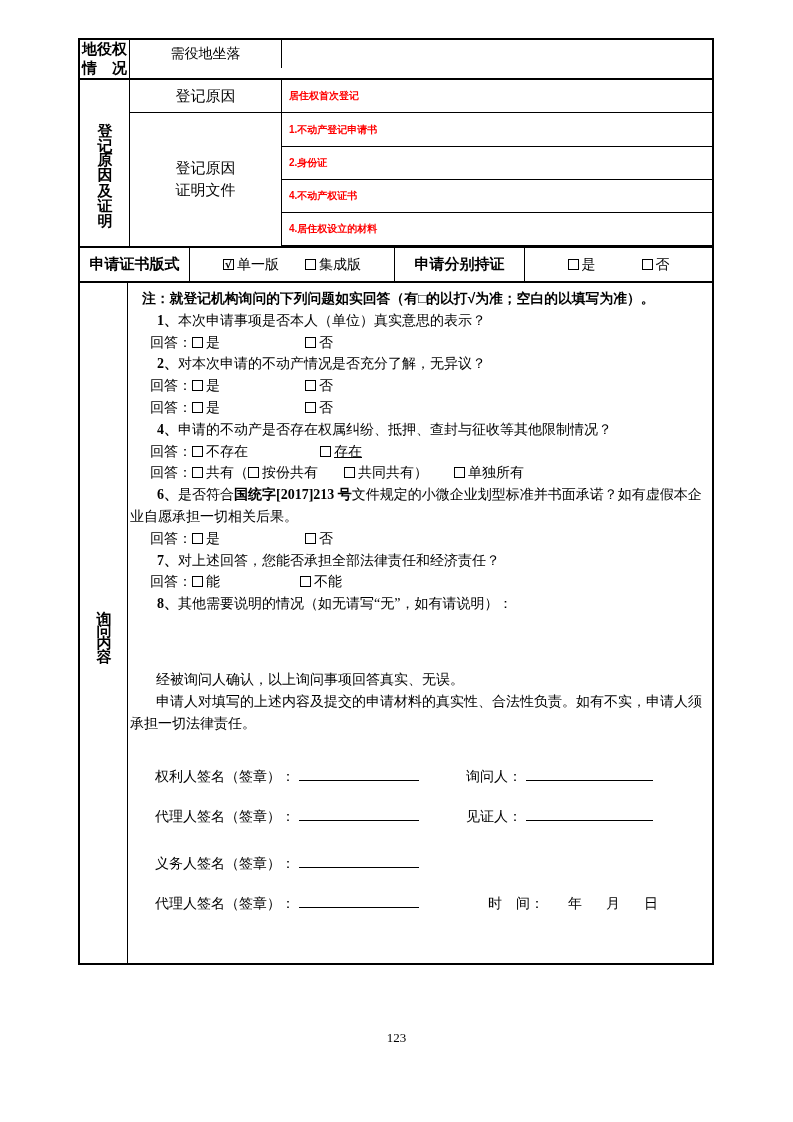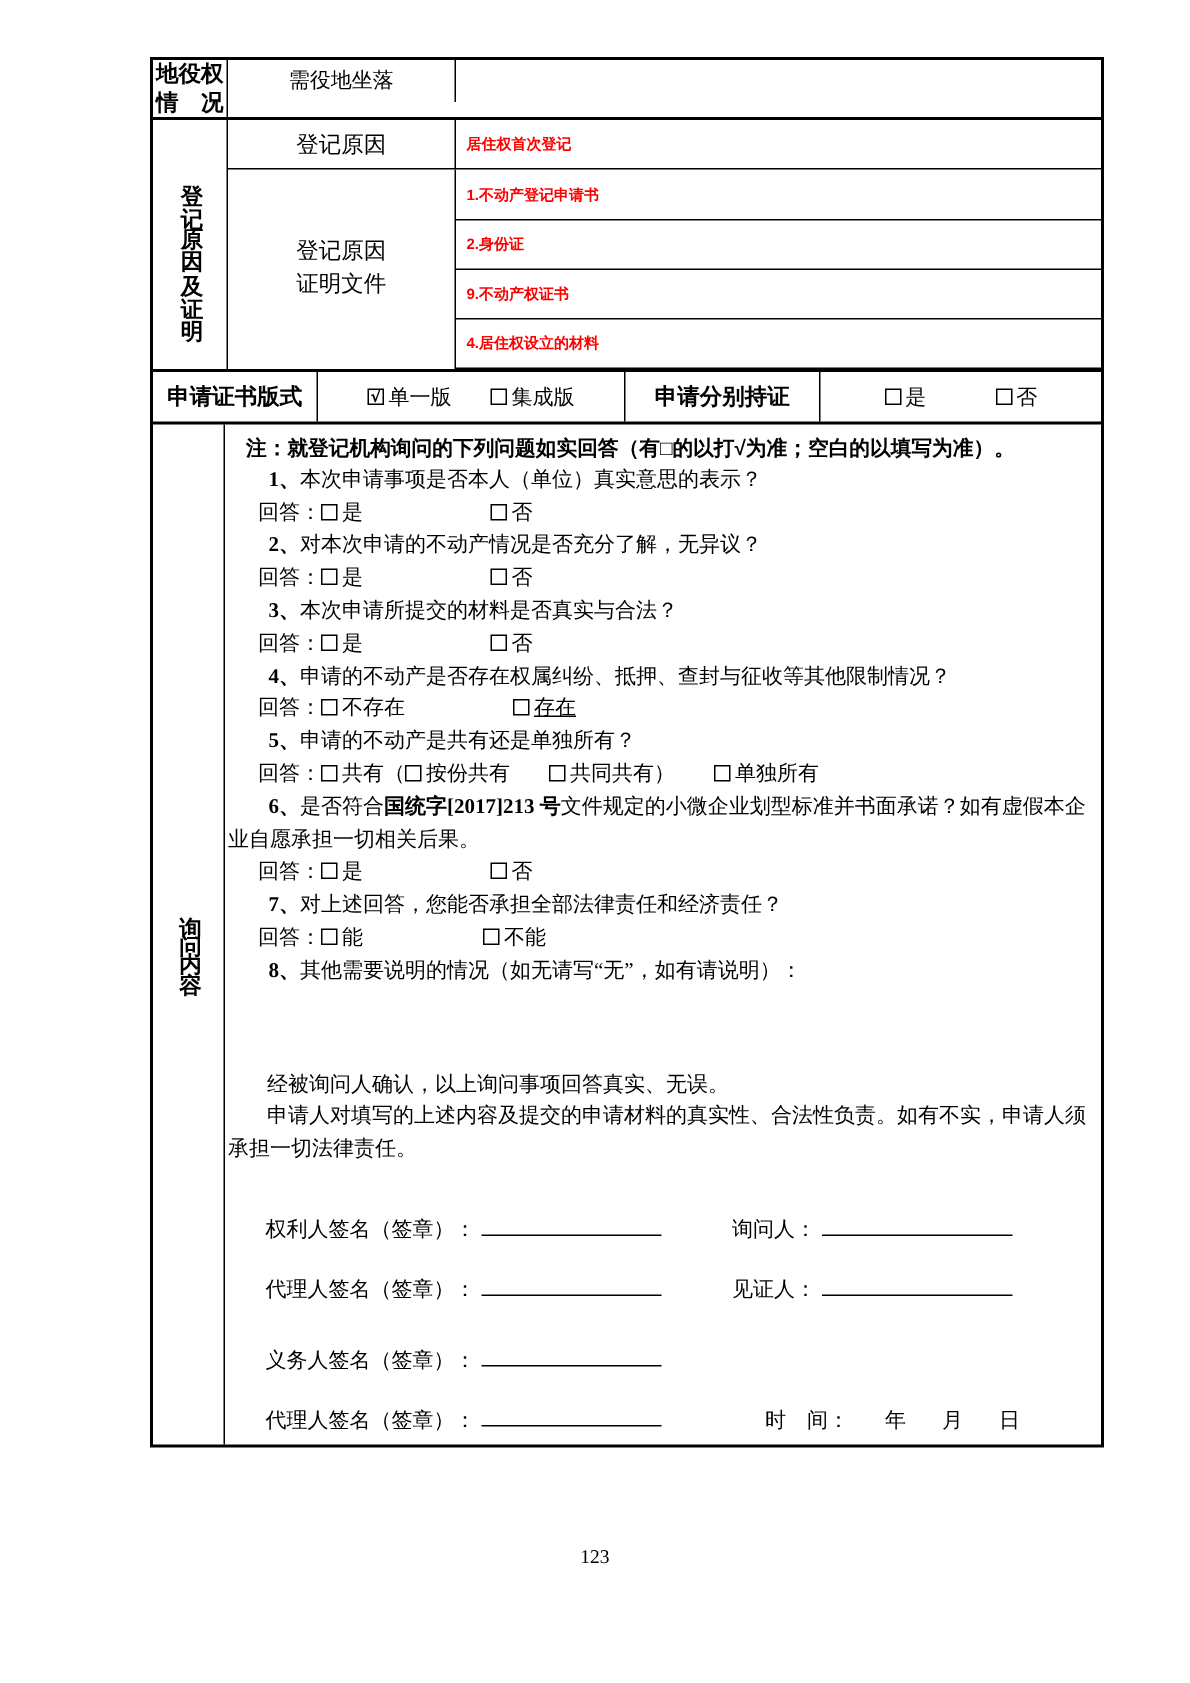--- a/index.html
+++ b/index.html
@@ -5,21 +5,21 @@
   html,body{margin:0;padding:0;background:#fff;}
   body{
     width:793px;height:1122px;position:relative;
     font-family:"Liberation Serif","DejaVu Serif",serif;
     color:#000;font-size:14px;
   }
   .b{font-weight:bold;}
   *{box-sizing:border-box;}
 
   .form{
-    position:absolute;left:100px;top:38px;width:636px;
+    position:absolute;left:78px;top:38px;width:636px;
     border:2px solid #000;background:#fff;
   }
   .sec{display:flex;width:100%;}
   .sec+.sec{border-top:2px solid #000;}
   .colA{
     width:50px;border-right:1px solid #000;
     display:flex;align-items:center;justify-content:center;
     font-weight:bold;font-size:15px;text-align:center;flex:0 0 auto;
   }
   .vtext{
@@ -136,21 +136,21 @@
         <div class="valCell red">居住权首次登记</div>
       </div>
       <div class="b-docs">
         <div class="docsLbl">
           <div>登记原因</div>
           <div>证明文件</div>
         </div>
         <div class="docsCol">
           <div class="doc-row red">1.不动产登记申请书</div>
           <div class="doc-row red">2.身份证</div>
-          <div class="doc-row red">9.不动产权证书</div>
+          <div class="doc-row red">4.不动产权证书</div>
           <div class="doc-row red">4.居住权设立的材料</div>
           <div class="doc-row red"></div>
         </div>
       </div>
     </div>
   </div>
 
   <div class="sec c-row">
     <div class="c-cell w1 c-lbl">申请证书版式</div>
     <div class="c-cell w2">
@@ -168,25 +168,23 @@
     <div class="colA d-label">
       <span class="vtext" style="letter-spacing:12px;">询问内容</span>
     </div>
     <div class="d-content">
       <div>
           <div class="iline note"><span class="b">注：就登记机构询问的下列问题如实回答（有□的以打√为准；空白的以填写为准）。</span></div>
           <div class="iline q"><span class="b">1、</span><span>本次申请事项是否本人（单位）真实意思的表示？</span></div>
           <div class="iline a"><span>回答：</span><span class="opt"><span class="cbx"></span><span>是</span></span><span class="opt" style="margin-left: 85px;"><span class="cbx"></span><span>否</span></span></div>
           <div class="iline q"><span class="b">2、</span><span>对本次申请的不动产情况是否充分了解，无异议？</span></div>
           <div class="iline a"><span>回答：</span><span class="opt"><span class="cbx"></span><span>是</span></span><span class="opt" style="margin-left: 85px;"><span class="cbx"></span><span>否</span></span></div>
-          <div class="iline q"><span class="b">3、</span><span>本次申请所提交的材料是否真实与合法？</span></div>
           <div class="iline a"><span>回答：</span><span class="opt"><span class="cbx"></span><span>是</span></span><span class="opt" style="margin-left: 85px;"><span class="cbx"></span><span>否</span></span></div>
           <div class="iline q"><span class="b">4、</span><span>申请的不动产是否存在权属纠纷、抵押、查封与征收等其他限制情况？</span></div>
           <div class="iline a"><span>回答：</span><span class="opt"><span class="cbx"></span><span>不存在</span></span><span class="opt" style="margin-left: 72px; text-decoration: underline;"><span class="cbx"></span><span>存在</span></span></div>
-          <div class="iline q"><span class="b">5、</span><span>申请的不动产是共有还是单独所有？</span></div>
           <div class="iline a"><span>回答：</span><span class="opt"><span class="cbx"></span><span>共有（</span></span><span class="opt" style="margin-left: 0px;"><span class="cbx"></span><span>按份共有</span></span><span class="opt" style="margin-left: 26px;"><span class="cbx"></span><span>共同共有）</span></span><span class="opt" style="margin-left: 26px;"><span class="cbx"></span><span>单独所有</span></span></div>
           <div class="iline q"><span class="b">6、</span><span>是否符合</span><span class="b">国统字[2017]213 号</span><span>文件规定的小微企业划型标准并书面承诺？如有虚假本企</span></div>
           <div class="iline cont"><span>业自愿承担一切相关后果。</span></div>
           <div class="iline a"><span>回答：</span><span class="opt"><span class="cbx"></span><span>是</span></span><span class="opt" style="margin-left: 85px;"><span class="cbx"></span><span>否</span></span></div>
           <div class="iline q"><span class="b">7、</span><span>对上述回答，您能否承担全部法律责任和经济责任？</span></div>
           <div class="iline a"><span>回答：</span><span class="opt"><span class="cbx"></span><span>能</span></span><span class="opt" style="margin-left: 80px;"><span class="cbx"></span><span>不能</span></span></div>
           <div class="iline q"><span class="b">8、</span><span>其他需要说明的情况（如无请写“无”，如有请说明）：</span></div>
           <div class="iline p gap"><span>经被询问人确认，以上询问事项回答真实、无误。</span></div>
           <div class="iline p"><span>申请人对填写的上述内容及提交的申请材料的真实性、合法性负责。如有不实，申请人须</span></div>
           <div class="iline cont"><span>承担一切法律责任。</span></div>

